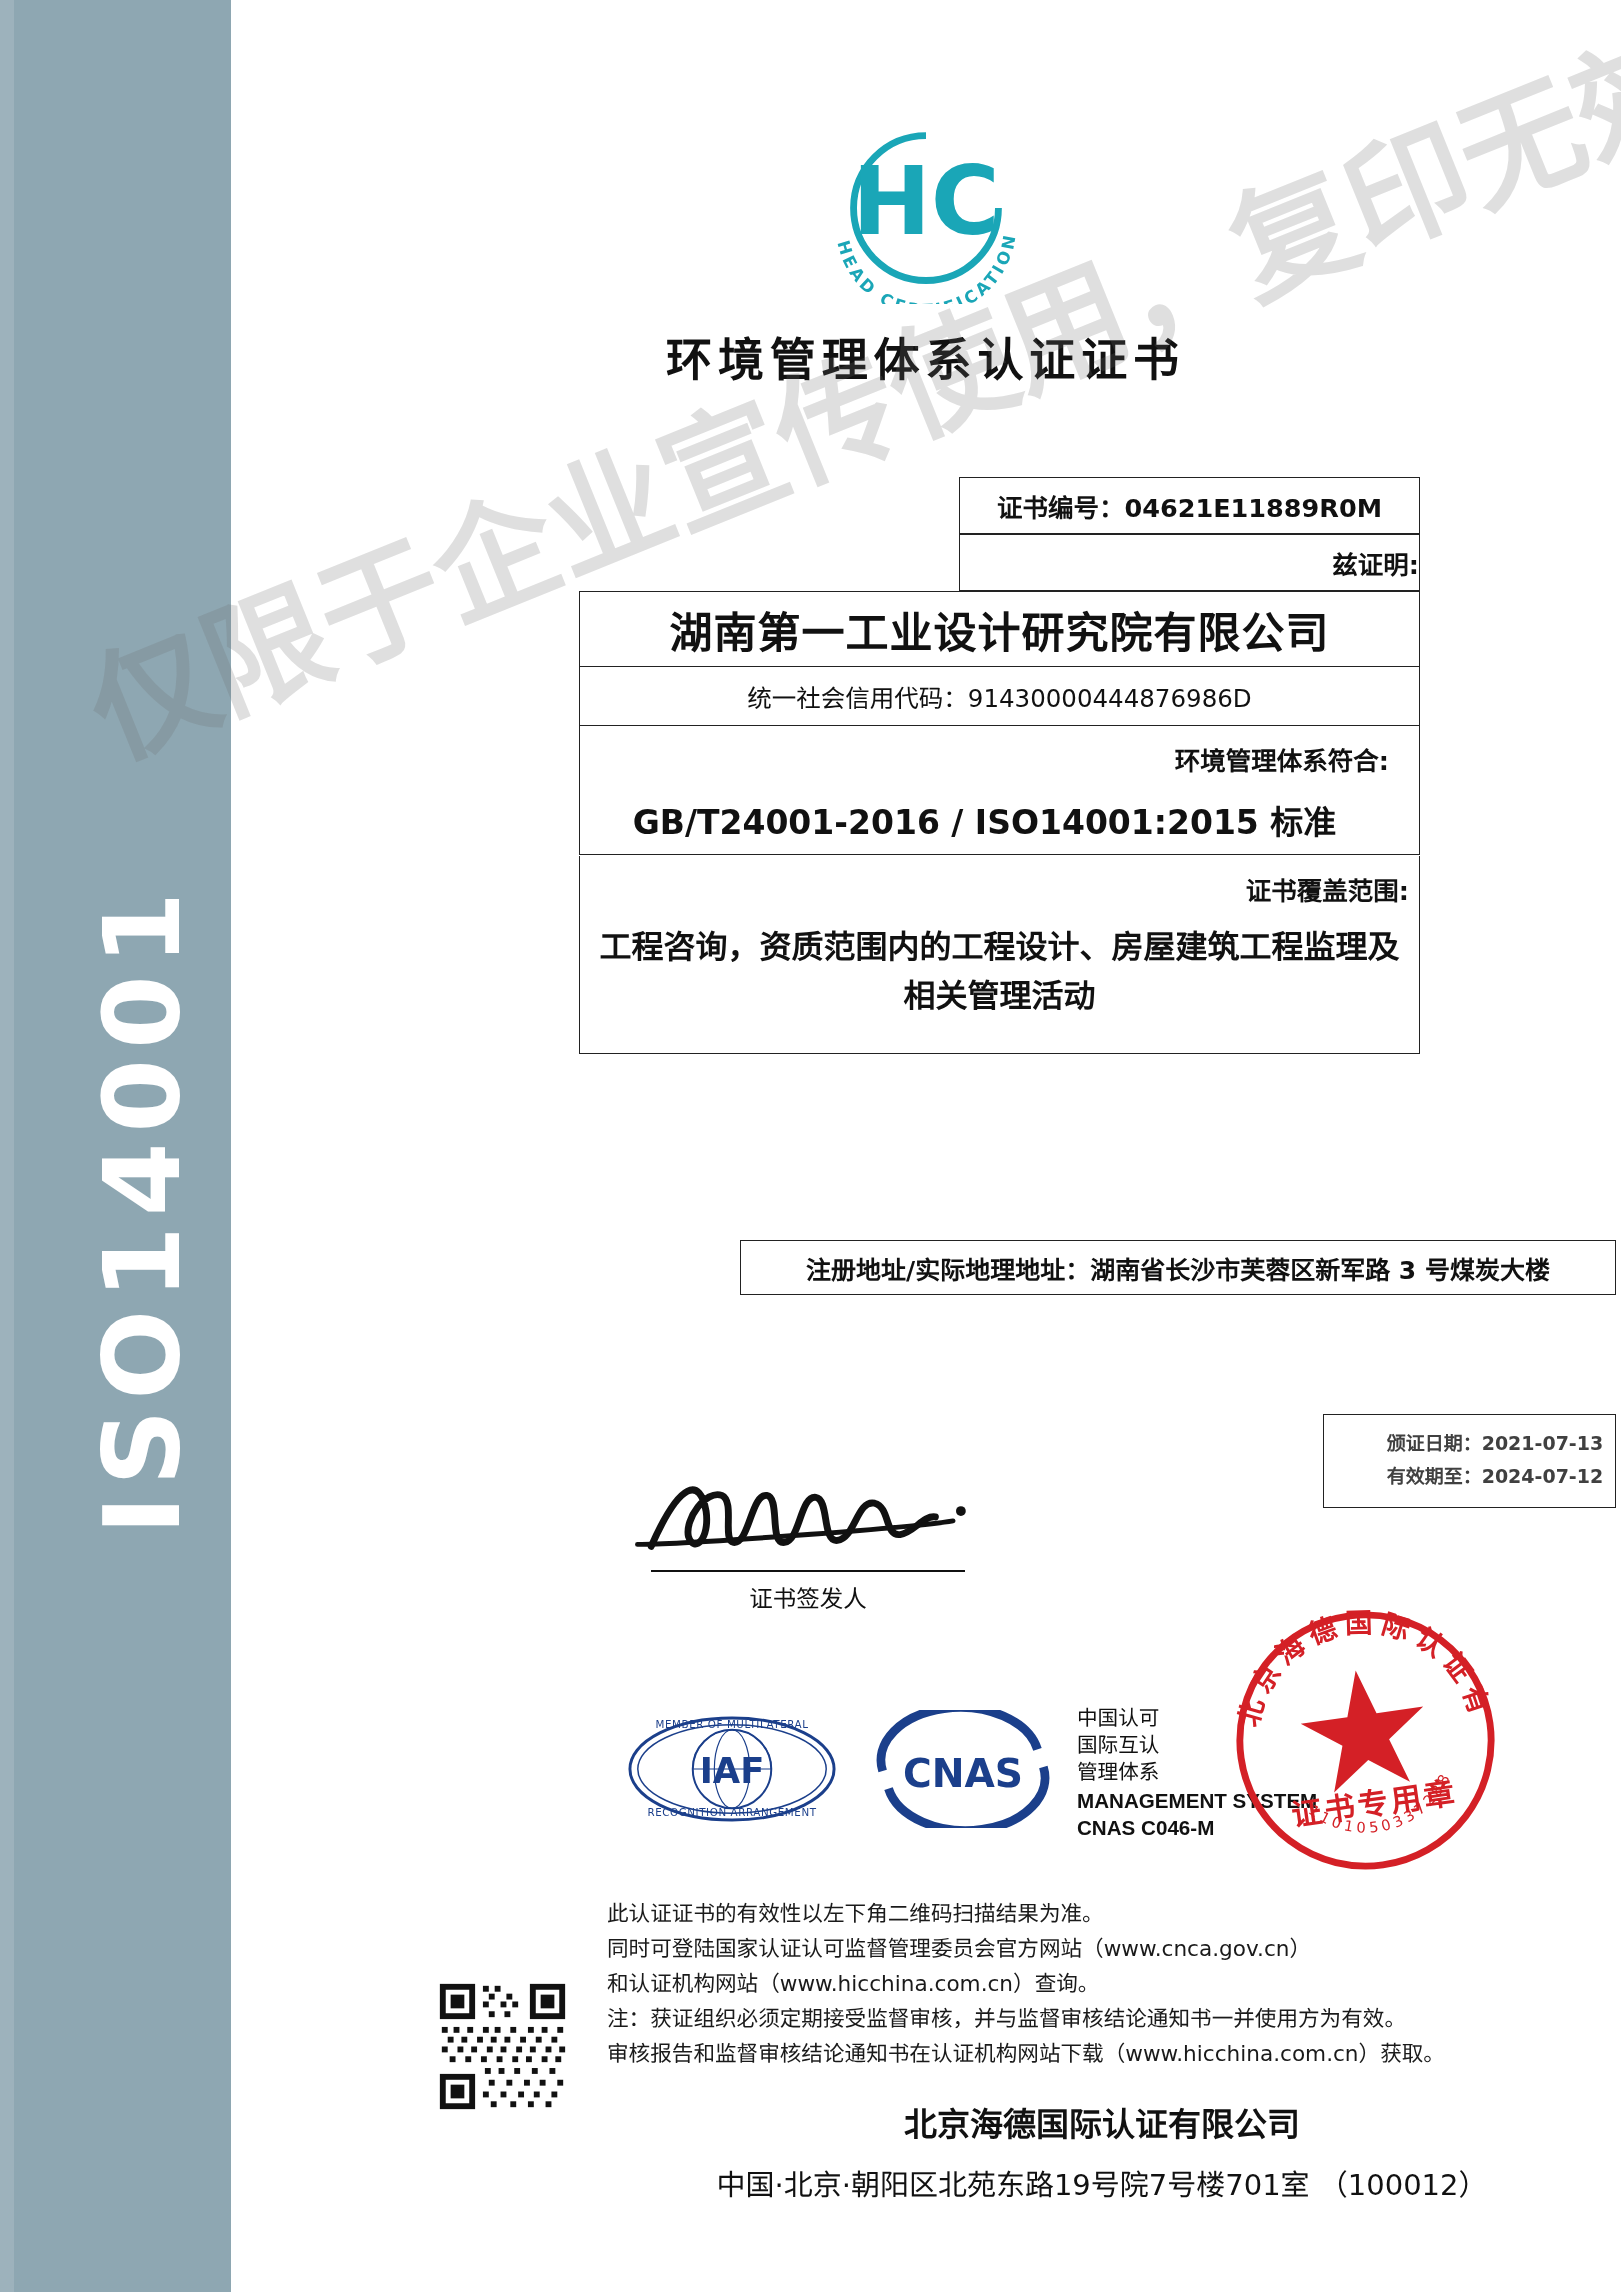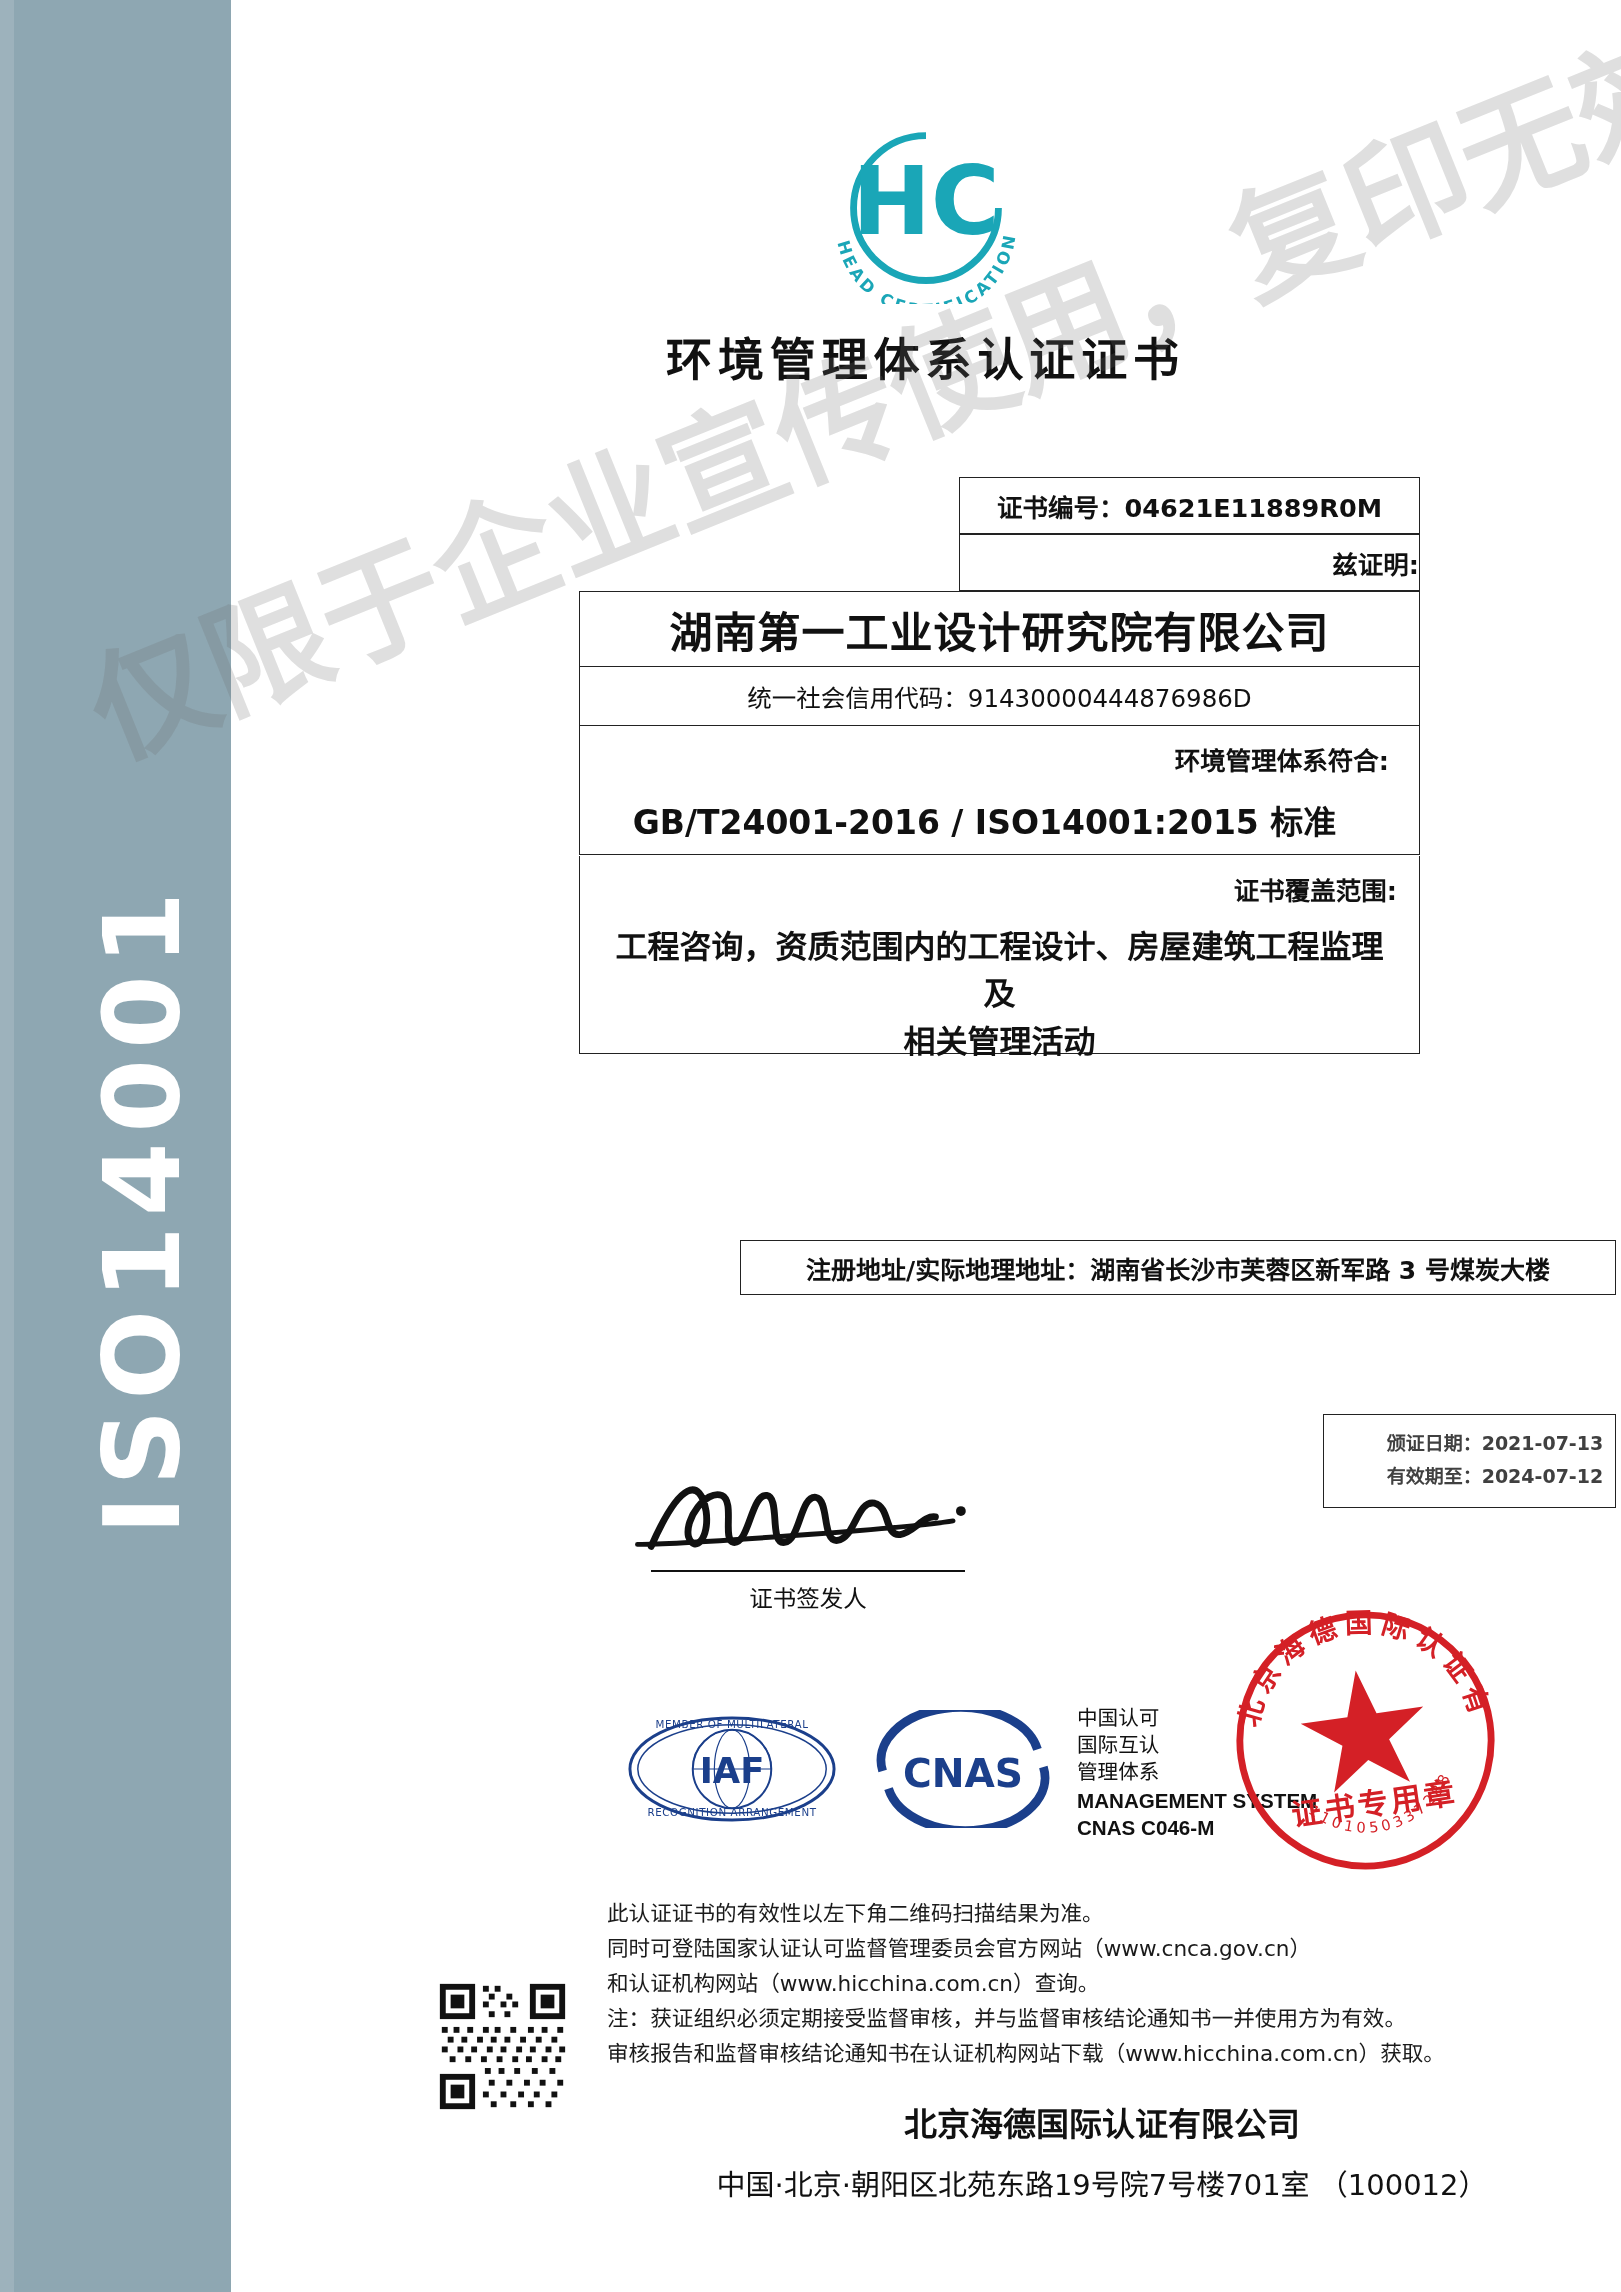--- a/index.html
+++ b/index.html
@@ -185,21 +185,21 @@
     color: #111;
     margin-top: 19.6px;
     font-family: "DejaVu Sans", sans-serif;
   }
   .scope-box {
     left: 349px;
     top: 856px;
     width: 841px;
     height: 198px;
     border-top: none;
-    padding: 0 22px;
+    padding: 0 10px;
     box-sizing: border-box;
   }
   .scope-label {
     text-align: right;
     font-size: 25.5px;
     font-weight: bold;
     color: #111;
     margin-top: 13.7px;
     font-family: "DejaVu Sans", sans-serif;
   }

